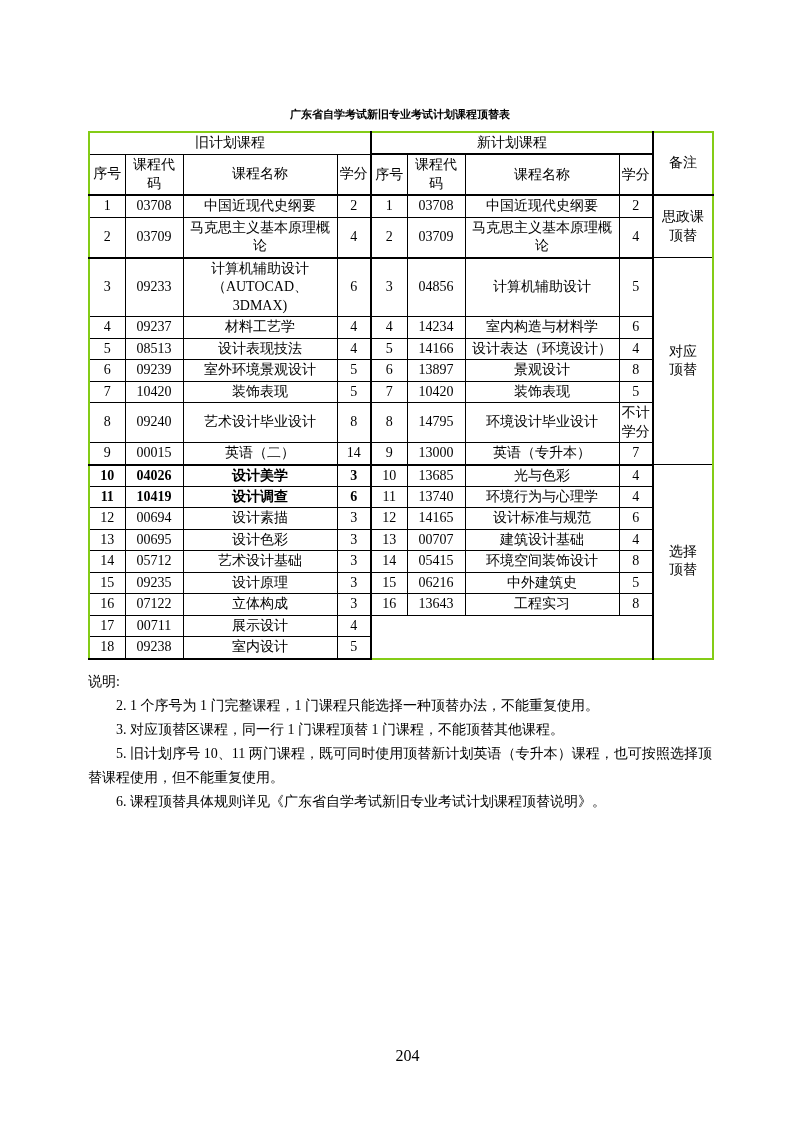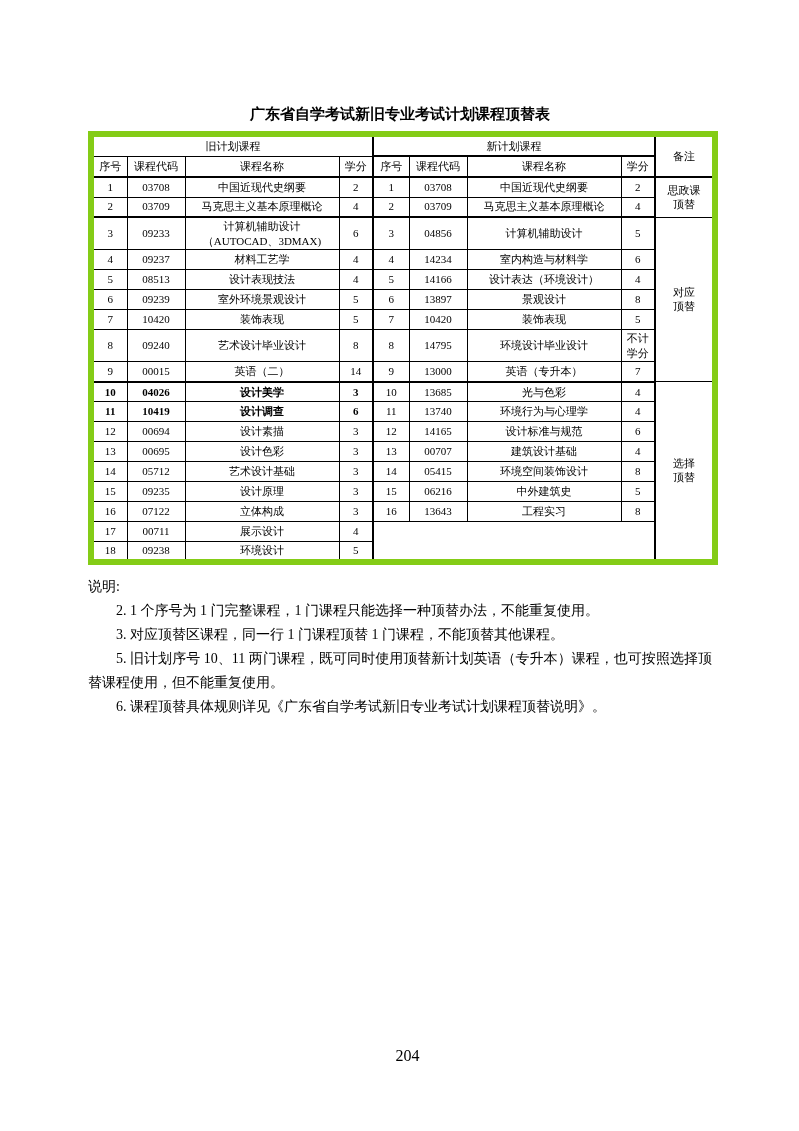--- a/index.html
+++ b/index.html
@@ -20,39 +20,39 @@
     background: #fff;
   }
   .content {
     position: absolute;
     left: 88px;
     top: 0;
     width: 624px;
   }
   .doc-title {
     margin: 104px 0 0 0;
-    font-size: 15px;
+    font-size: 11px;
     font-weight: bold;
     text-align: center;
     line-height: 20px;
   }
   .doc-subtitle {
     margin: 4px 0 0 0;
     font-size: 15px;
     font-weight: bold;
     text-align: center;
     line-height: 20px;
   }
   table.course-table {
     margin-top: 7px;
     width: 624px;
     table-layout: fixed;
     border-collapse: collapse;
-    border: 6px solid #84cc16;
-    font-size: 11px;
+    border: 2px solid #84cc16;
+    font-size: 14px;
   }
   .course-table th, .course-table td {
     border: 1px solid #000;
     text-align: center;
     vertical-align: middle;
     padding: 1px 2px;
     line-height: 1.32;
     white-space: pre-line;
     font-weight: normal;
     overflow: hidden;
@@ -293,21 +293,21 @@
           <tr>
             <td>17</td>
             <td>00711</td>
             <td>展示设计</td>
             <td class="thick-r">4</td>
             <td colspan="4" rowspan="2"></td>
           </tr>
           <tr class="sec-end">
             <td>18</td>
             <td>09238</td>
-            <td>环境设计</td>
+            <td>室内设计</td>
             <td class="thick-r">5</td>
           </tr>
         </tbody>
     </table>
 
     <div class="notes">
       <p class="notes-label">说明:</p>
       <div>
           <p class="note-item">2.  1 个序号为 1 门完整课程，1 门课程只能选择一种顶替办法，不能重复使用。</p>
           <p class="note-item">3.  对应顶替区课程，同一行 1 门课程顶替 1 门课程，不能顶替其他课程。</p>

